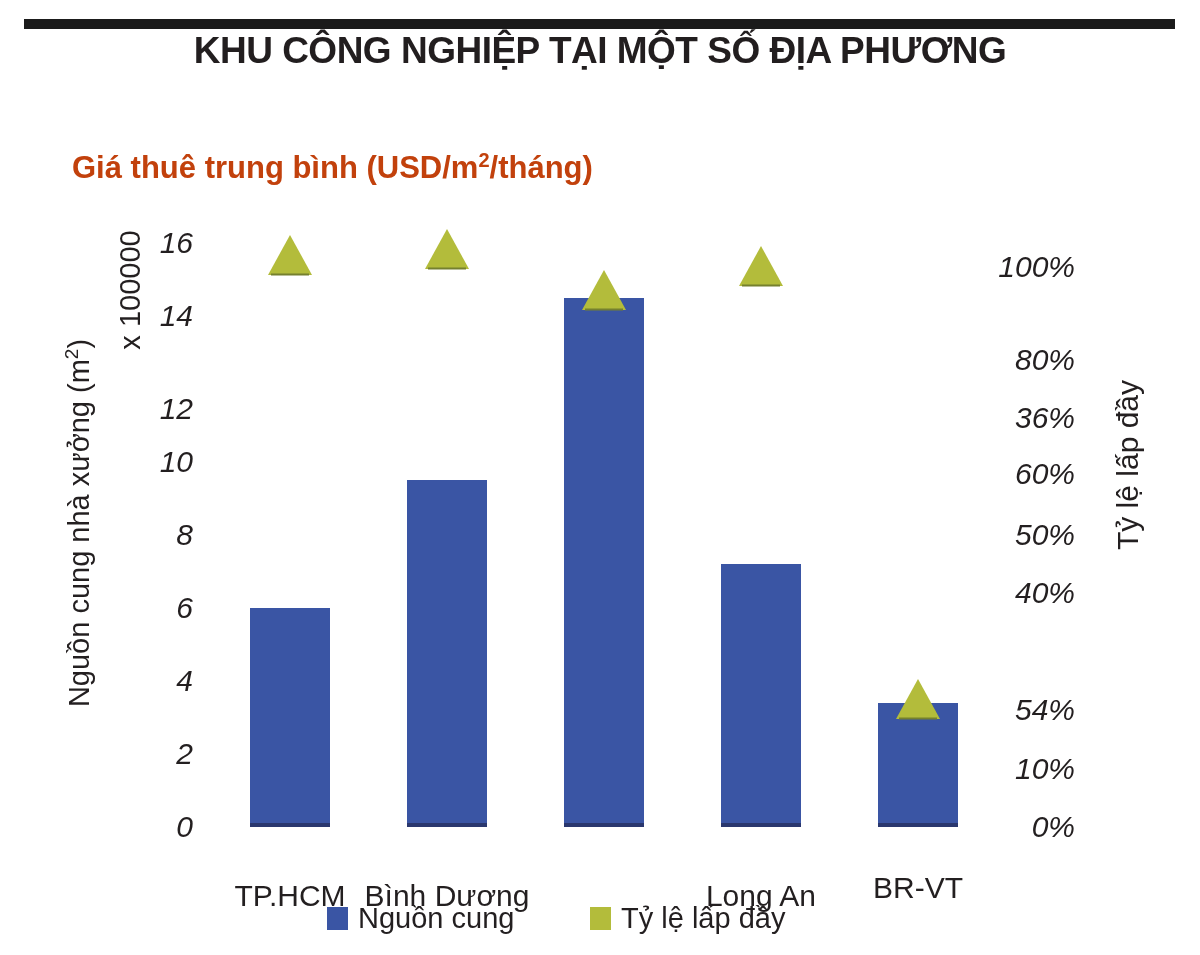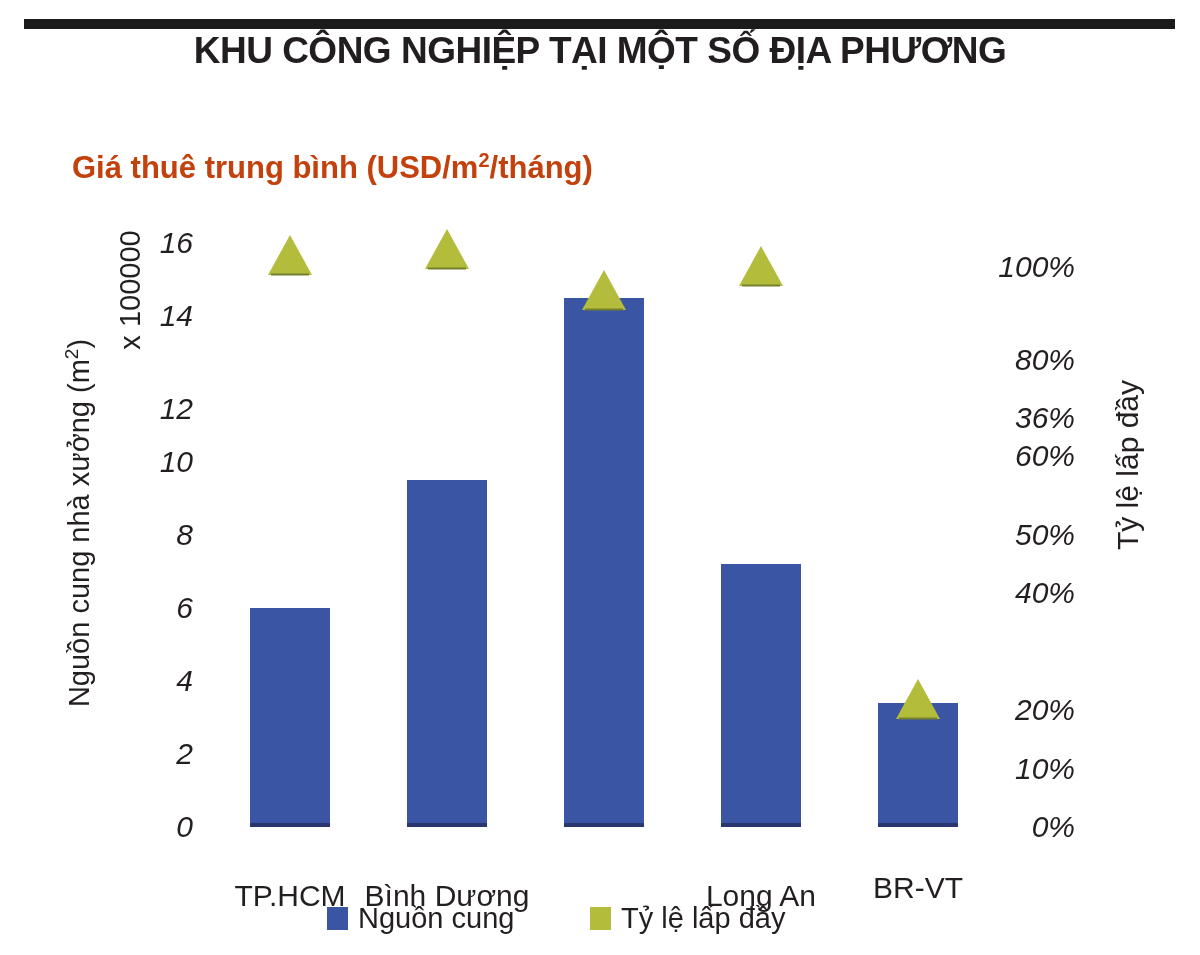--- a/index.html
+++ b/index.html
@@ -148,24 +148,24 @@
       <div class="tick left" style="left: 103px; top: 372px; margin-top: 20px;">12</div>
       <div class="tick left" style="left: 103px; top: 445px;">10</div>
       <div class="tick left" style="left: 103px; top: 518px;">8</div>
       <div class="tick left" style="left: 103px; top: 591px;">6</div>
       <div class="tick left" style="left: 103px; top: 664px;">4</div>
       <div class="tick left" style="left: 103px; top: 737px;">2</div>
       <div class="tick left" style="left: 103px; top: 810px;">0</div>
       <div class="tick right" style="left: 925px; top: 226px; margin-top: 24px;">100%</div>
       <div class="tick right" style="left: 925px; top: 342.8px;">80%</div>
       <div class="tick right" style="left: 925px; top: 401.2px;">36%</div>
-      <div class="tick right" style="left: 925px; top: 439px;">60%</div>
+      <div class="tick right" style="left: 925px; top: 457px;">60%</div>
       <div class="tick right" style="left: 925px; top: 518px;">50%</div>
       <div class="tick right" style="left: 925px; top: 576.4px;">40%</div>
-      <div class="tick right" style="left: 925px; top: 693.2px;">20%</div>
+      <div class="tick right" style="left: 925px; top: 693.2px;">54%</div>
       <div class="tick right" style="left: 925px; top: 751.6px;">10%</div>
       <div class="tick right" style="left: 925px; top: 810px;">0%</div>
     </div>
   <div class="layer" id="xlabels-layer">
       <div class="x-label" style="left: 180px; top: 847px;">TP.HCM</div>
       <div class="x-label" style="left: 337px; top: 847px;">Bình Dương</div>
       <div class="x-label" style="left: 808px; top: 839px;">BR-VT</div>
       <div class="x-label" style="left: 651px; top: 847px;">Long An</div>
     </div>
   <div class="layer" id="legend-layer">

